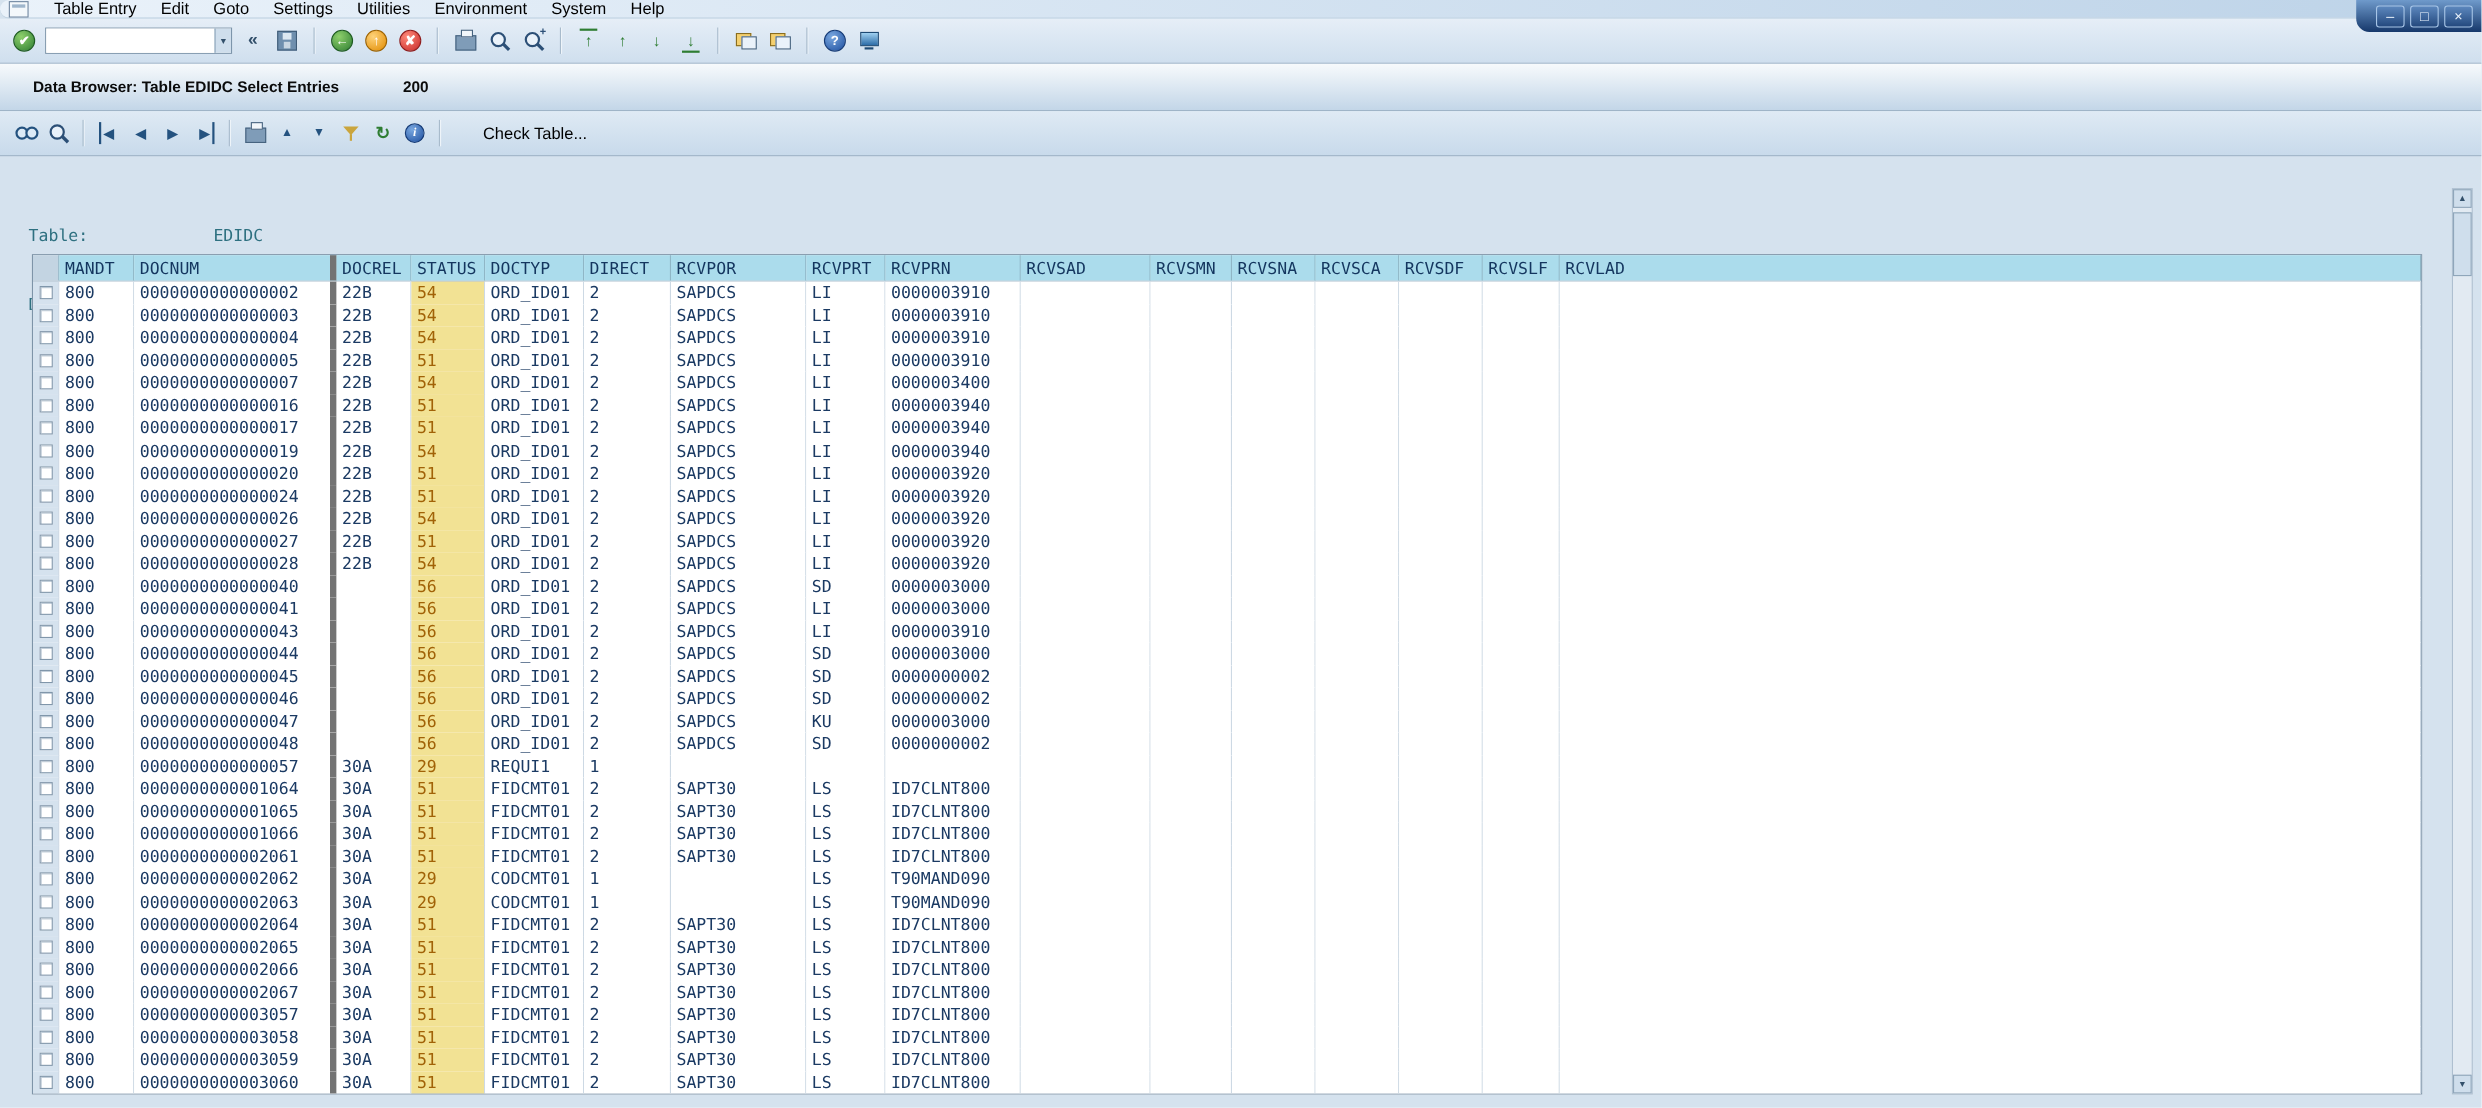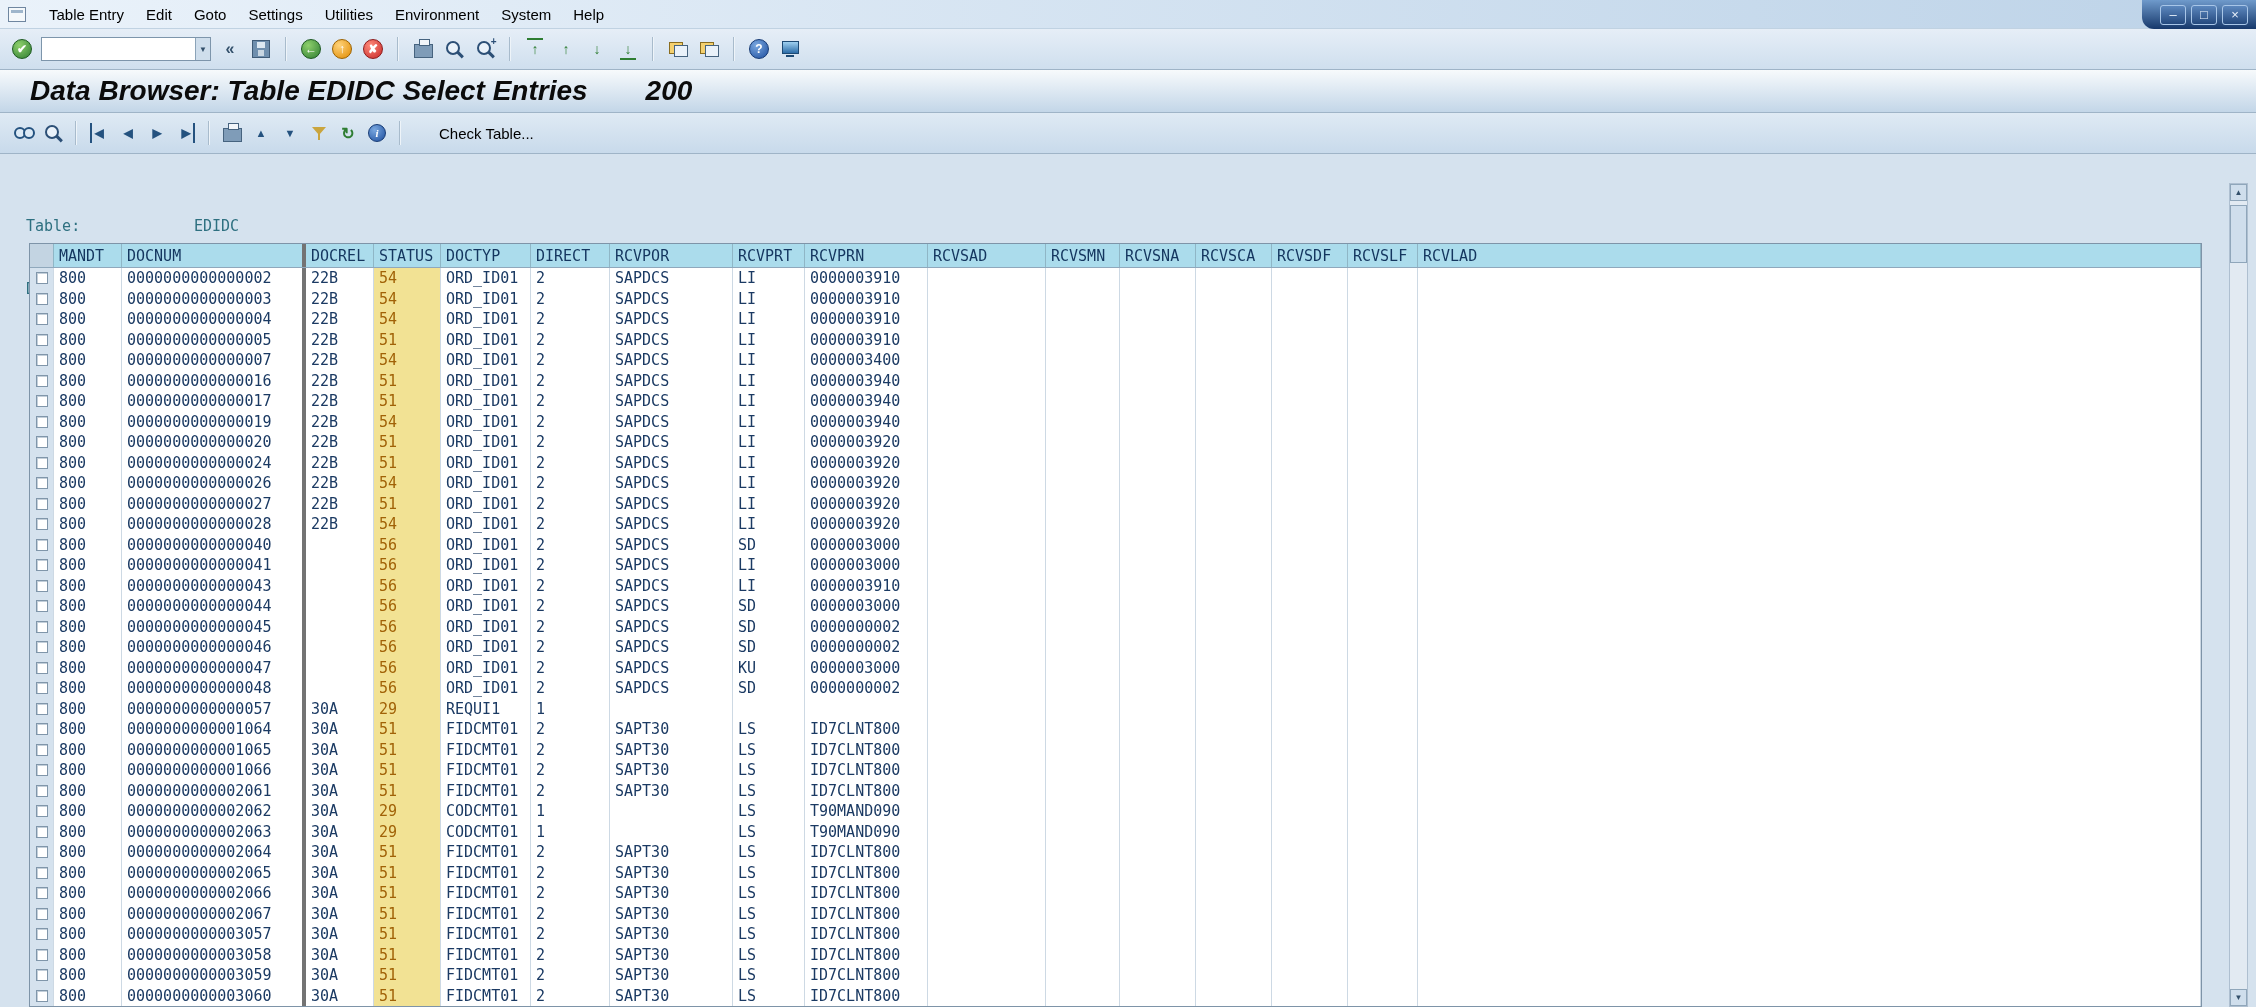--- a/index.html
+++ b/index.html
@@ -1,21 +1,21 @@
 <!DOCTYPE html>
 <html><head>
 <meta charset="utf-8">
 <style>
   * { margin:0; padding:0; box-sizing:border-box; }
   html,body { width:2256px; height:1007px; overflow:hidden; }
   body { font-family:"Liberation Sans", sans-serif; background:#d5e2ee; position:relative; font-size:15px; }
 
   
-  .menu-bar { height:29px; background:linear-gradient(to right,#eaf2fa,#bdd3e8); border-bottom:1px solid #c0d2e2;
-              display:flex; align-items:center; padding-left:8px; position:relative; }
+  .menu-bar { height:17px; background:linear-gradient(to right,#eaf2fa,#bdd3e8); border-bottom:1px solid #c0d2e2;
+              display:flex; align-items:center; padding-left:8px; position:relative;border-radius:12px; }
   .sys-icon { width:18px; height:15px; border:1px solid #6f86a0; background:#f4f8fb; margin-right:12px; position:relative; }
   .sys-icon::before { content:""; position:absolute; top:2px; left:2px; right:2px; height:3px; background:#9fb6cc; }
   .menu-items { display:flex; }
   .menu-item { padding:4px 11px; color:#000; cursor:default; }
   .window-controls { position:absolute; right:0; top:0; height:29px; padding:3px 8px 3px 18px;
                      background:linear-gradient(to bottom,#6f9acb,#16386b); border-bottom-left-radius:12px;
                      display:flex; gap:5px; align-items:center; }
   .win-btn { width:26px; height:20px; background:linear-gradient(#5c87bd,#24497e); border:1px solid #a8c6e8;
              border-radius:3px; color:#eaf2fb; font-size:13px; line-height:1; display:flex; align-items:center; justify-content:center; }
 
@@ -53,21 +53,21 @@
   .icon-windows::before { content:""; position:absolute; top:0; left:0; width:12px; height:10px; background:#f4d06f; border:1px solid #8a6d1f; }
   .icon-windows::after  { content:""; position:absolute; bottom:0; right:0; width:12px; height:10px; background:#eaf2fa; border:1px solid #46637f; }
   .icon-monitor { width:20px; height:17px; position:relative; }
   .icon-monitor::before { content:""; position:absolute; top:0; left:2px; width:15px; height:11px;
                           background:linear-gradient(#9fd0f0,#2d6da8); border:1px solid #1d4a74; }
   .icon-monitor::after  { content:""; position:absolute; bottom:1px; left:6px; width:8px; height:2px; background:#1d4a74; }
 
   
   .title-bar { height:43px; background:linear-gradient(#f7fafc,#c3d6e8); border-bottom:1px solid #9fb4c7;
                display:flex; align-items:center; padding-left:30px; }
-  .title-text, .session-number { font-size:28px; font-weight:bold; font-style:italic; color:#0b0b0b; }
+  .title-text, .session-number { font-size:14px; font-weight:bold; color:#0b0b0b; }
   .session-number { margin-left:58px; }
 
   
   .app-toolbar { height:41px; background:linear-gradient(#dfeaf4,#c8daeb); border-bottom:1px solid #9fb4c7;
                  display:flex; align-items:center; padding:0 12px; gap:5px; }
   .icon-glasses { width:21px; height:12px; position:relative; }
   .icon-glasses::before, .icon-glasses::after { content:""; position:absolute; top:0; width:8px; height:8px;
       border:2px solid #24527f; border-radius:50%; background:#dceaf6; }
   .icon-glasses::before { left:0; } .icon-glasses::after { right:0; }
   .nav-icon { color:#24527f; font-weight:bold; font-size:12px; width:20px; text-align:center; position:relative; line-height:1; }
@@ -100,21 +100,21 @@
   .thr { display:flex; height:24px; border-bottom:1px solid #8fa8bc; }
   .th { flex:none; background:#abdcec; color:#14365f; font-size:15px; line-height:24px; padding-left:5px;
         border-right:1px solid #8fb6c6; overflow:hidden; white-space:pre; }
   .th.corner { background:#c3d4e2; padding:0; }
   .tr { display:flex; height:20.5px; }
   .td { flex:none; background:#fff; color:#1b3a63; font-size:15px; line-height:20.5px; padding-left:5px;
         border-right:1px solid #cdd9e4; overflow:hidden; white-space:pre; }
   .td.status { background:#f2e294; color:#a16207; }
   .td.cbcell { background:#d5e2ee; padding:0; display:flex; align-items:center; justify-content:center; }
   .checkbox { width:12px; height:12px; background:#fff; border:1px solid #8096aa; box-shadow:inset 1px 1px 0 #c3cfda; }
-  .td.c2, .th.c2 { border-right:4px solid #737373; }
+  .td.c2, .th.c2 { border-right:6px solid #737373; }
   .c0{width:24px}.c1{width:68px}.c2{width:184px}.c3{width:68px}.c4{width:67px}.c5{width:90px}.c6{width:79px}
   .c7{width:123px}.c8{width:72px}.c9{width:123px}.c10{width:118px}.c11{width:74px}.c12{width:76px}
   .c13{width:76px}.c14{width:76px}.c15{width:70px}.c16{width:783px}
 
   
   .vscroll { position:absolute; top:29px; right:8px; bottom:0; width:19px; background:#e2eaf2; border:1px solid #aebfd0; }
   .scroll-btn { position:absolute; left:0; width:17px; height:17px; background:#cfdeec; border:1px solid #8fa6ba;
                 color:#33506b; font-size:8px; text-align:center; line-height:16px; }
   .scroll-btn.up { top:0; }
   .scroll-btn.down { bottom:0; }

